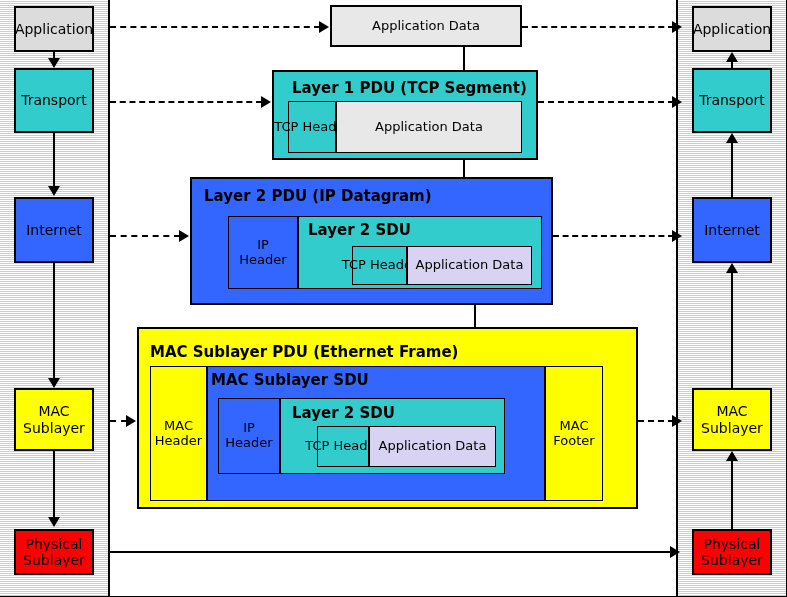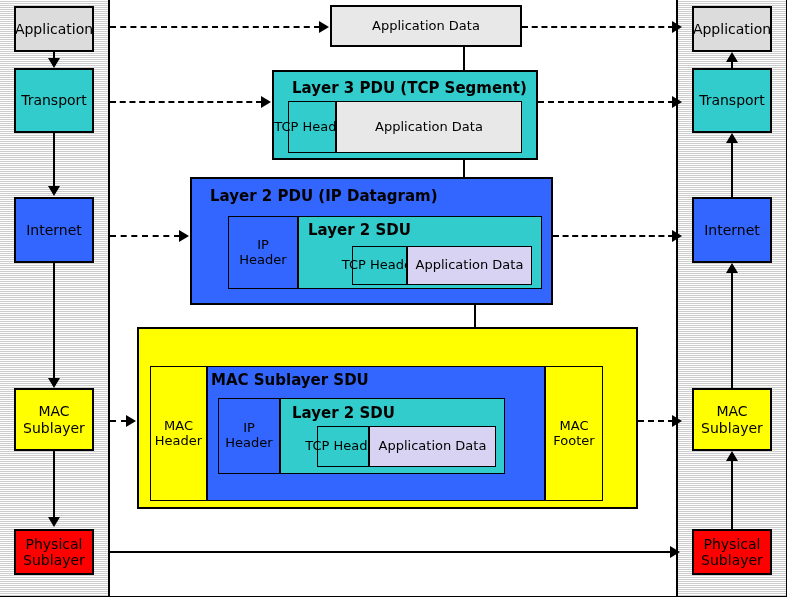--- a/index.html
+++ b/index.html
@@ -223,41 +223,41 @@
   <div class="arrow-right" style="left:319px; top:21px;"></div>
 
   <div class="dashed-h" style="left:522px; top:26px; width:152px;"></div>
   <div class="arrow-right" style="left:672px; top:21px;"></div>
 
   <div class="solid-v" style="left:463px; top:47px; height:52px;"></div>
   <div class="arrow-down" style="left:458px; top:95px;"></div>
 
   <div class="pdu" style="left:272px; top:70px; width:266px; height:90px; background:#33cccc;">
   </div>
-  <div class="pdu-title" style="left:292px; top:79px;">Layer 3 PDU (TCP Segment)</div>
+  <div class="pdu-title" style="left:292px; top:79px;">Layer 1 PDU (TCP Segment)</div>
   <div class="field narrow-label" style="left:288px; top:101px; width:48px; height:52px; background:#33cccc;">
     <span>TCP
 Header</span>
   </div>
   <div class="field" style="left:336px; top:101px; width:186px; height:52px; background:#e8e8e8;">
     <span>Application Data</span>
   </div>
 
   <div class="dashed-h" style="left:110px; top:101px; width:152px;"></div>
   <div class="arrow-right" style="left:261px; top:96px;"></div>
 
   <div class="dashed-h" style="left:538px; top:101px; width:136px;"></div>
   <div class="arrow-right" style="left:672px; top:96px;"></div>
 
   <div class="solid-v" style="left:463px; top:160px; height:68px;"></div>
   <div class="arrow-down" style="left:458px; top:224px;"></div>
 
   <div class="pdu" style="left:190px; top:177px; width:363px; height:128px; background:#3366ff;">
   </div>
-  <div class="pdu-title" style="left:204px; top:187px;margin-left:6px;">Layer 2 PDU (IP Datagram)</div>
+  <div class="pdu-title" style="left:204px; top:187px;">Layer 2 PDU (IP Datagram)</div>
 
   <div class="field" style="left:228px; top:216px; width:70px; height:73px; background:#3366ff;">
     <span>IP
 Header</span>
   </div>
 
   <div class="field" style="left:298px; top:216px; width:244px; height:73px; background:#33cccc; display:block;">
   </div>
   <div class="sdu-title" style="left:308px; top:221px;">Layer 2 SDU</div>
   <div class="field narrow-label" style="left:352px; top:246px; width:55px; height:39px; background:#33cccc;">
@@ -272,20 +272,21 @@
   <div class="arrow-right" style="left:179px; top:230px;"></div>
 
   <div class="dashed-h" style="left:553px; top:235px; width:121px;"></div>
   <div class="arrow-right" style="left:672px; top:230px;"></div>
 
   <div class="solid-v" style="left:474px; top:305px; height:72px;"></div>
   <div class="arrow-down" style="left:469px; top:373px;"></div>
 
   <div class="pdu" style="left:137px; top:327px; width:501px; height:182px; background:#ffff00;">
   </div>
+  <div class="pdu-title" style="left:150px; top:343px;">MAC Sublayer PDU (Ethernet Frame)</div>
 
   <div class="field" style="left:150px; top:366px; width:57px; height:135px; background:#ffff00;">
     <span>MAC
 Header</span>
   </div>
 
   <div class="field" style="left:207px; top:366px; width:338px; height:135px; background:#3366ff; display:block;">
   </div>
   <div class="sdu-title" style="left:211px; top:371px;">MAC Sublayer SDU</div>
 

